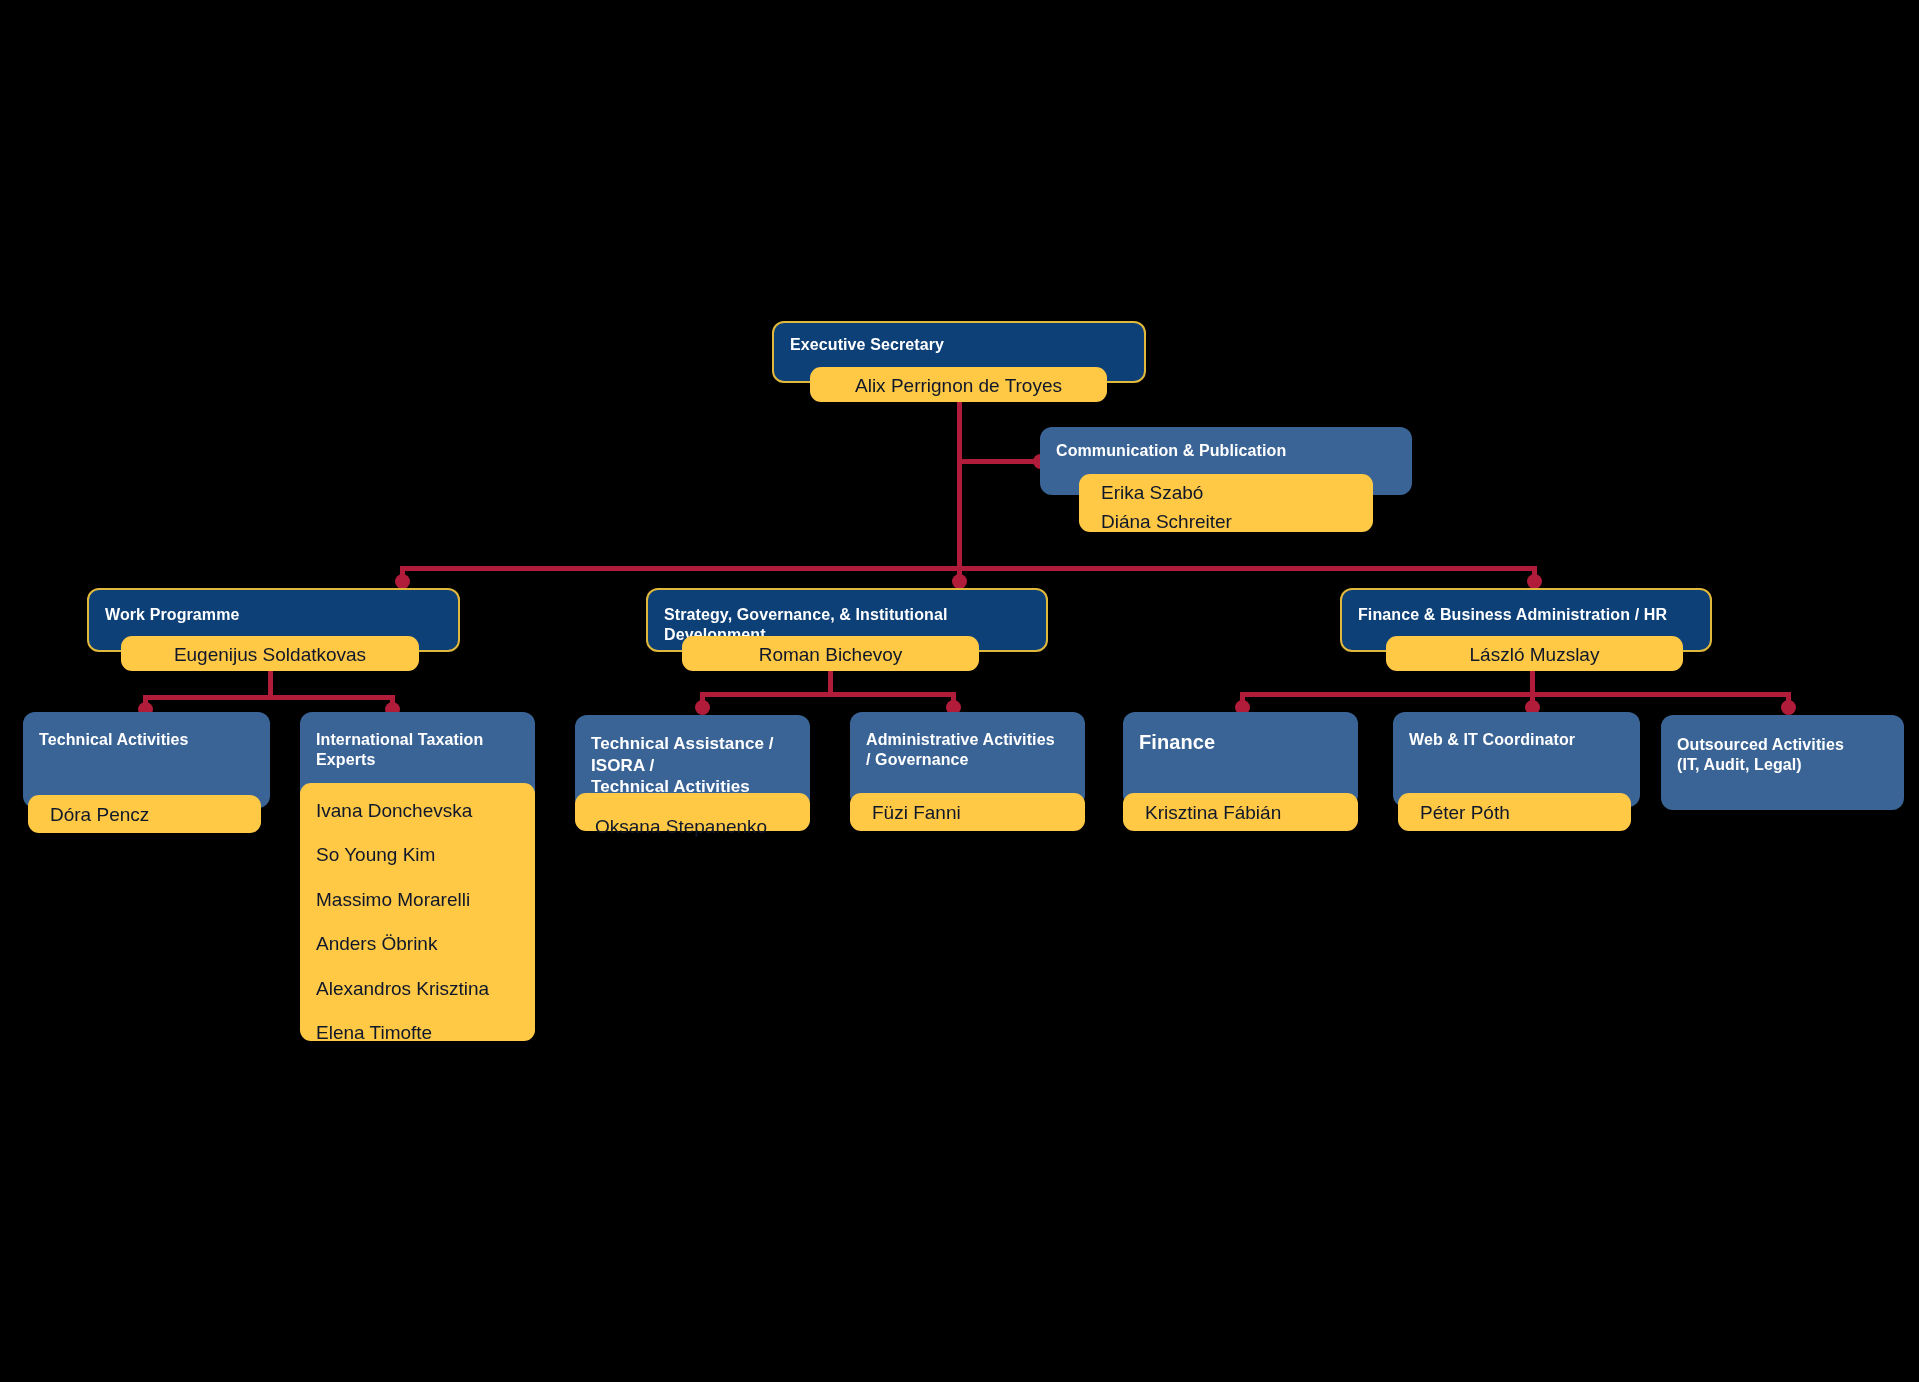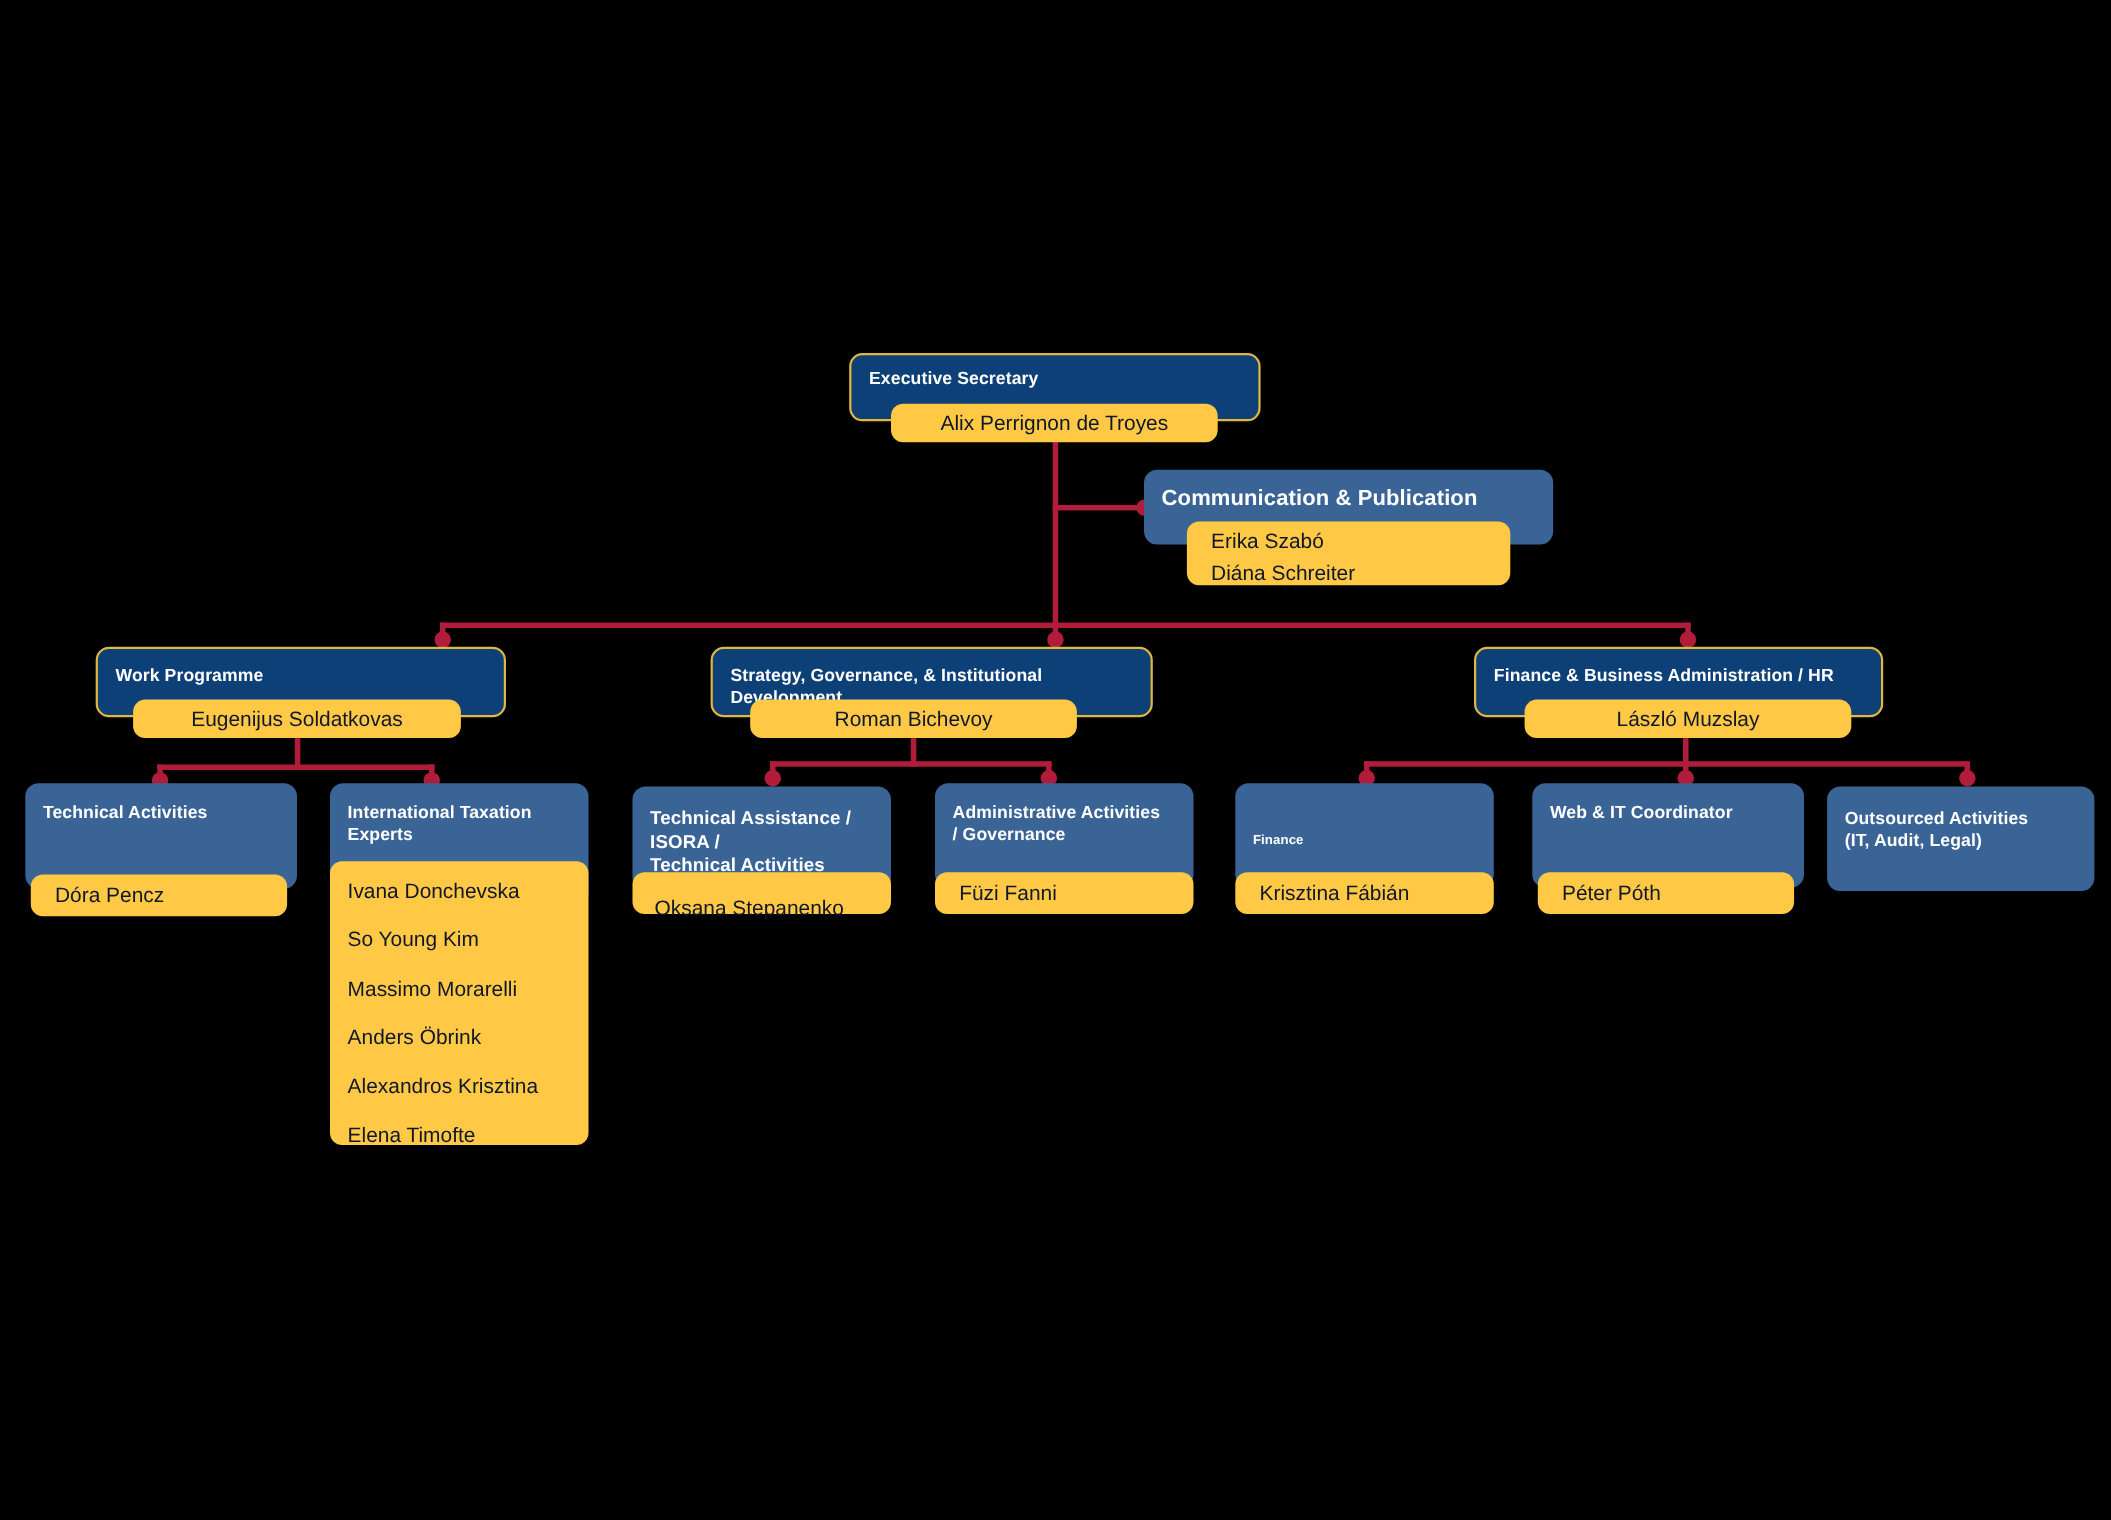--- a/index.html
+++ b/index.html
@@ -73,21 +73,21 @@
   }
 
   
   
   #n-exec { left: 772px; top: 321px; width: 374px; height: 62px; }
   #n-exec .title { font-size: 16px; }
   #p-exec { left: 810px; top: 367px; width: 297px; height: 35px; font-size: 19px; padding-top: 4px; }
 
   
   #n-comm { left: 1040px; top: 427px; width: 372px; height: 68px; }
-  #n-comm .title { font-size: 20px; top: 14px; }
+  #n-comm .title { font-size: 16px; top: 14px; }
   #p-comm { left: 1079px; top: 474px; width: 294px; height: 58px; font-size: 19px; padding: 4px 0 0 22px; }
 
   
   #n-work { left: 87px; top: 588px; width: 373px; height: 64px; }
   #n-work .title { font-size: 16px; top: 15px; }
   #p-work { left: 121px; top: 636px; width: 298px; height: 35px; font-size: 19px; padding-top: 4px; }
 
   #n-strat { left: 646px; top: 588px; width: 402px; height: 64px; }
   #n-strat .title { font-size: 16px; top: 15px; }
   #p-strat { left: 682px; top: 636px; width: 297px; height: 35px; font-size: 19px; padding-top: 4px; }
@@ -108,21 +108,21 @@
 
   #n-ta { left: 575px; top: 715px; width: 235px; height: 95px; }
   #n-ta .title { font-size: 17px; top: 18px; }
   #p-ta { left: 575px; top: 793px; width: 235px; height: 38px; font-size: 19px; padding: 19px 0 0 20px; }
 
   #n-admin { left: 850px; top: 712px; width: 235px; height: 95px; }
   #n-admin .title { font-size: 16px; top: 18px; }
   #p-admin { left: 850px; top: 793px; width: 235px; height: 38px; font-size: 19px; padding: 5px 0 0 22px; }
 
   #n-fina { left: 1123px; top: 712px; width: 235px; height: 95px; }
-  #n-fina .title { font-size: 12px; top: 18px; margin-top: 26px; }
+  #n-fina .title { font-size: 20px; top: 18px; }
   #p-fina { left: 1123px; top: 793px; width: 235px; height: 38px; font-size: 19px; padding: 5px 0 0 22px; }
 
   #n-web { left: 1393px; top: 712px; width: 247px; height: 95px; }
   #n-web .title { font-size: 16px; top: 18px; }
   #p-web { left: 1398px; top: 793px; width: 233px; height: 38px; font-size: 19px; padding: 5px 0 0 22px; }
 
   #n-out { left: 1661px; top: 715px; width: 243px; height: 95px; }
   #n-out .title { font-size: 16px; top: 20px; }
 </style>
 </head>

